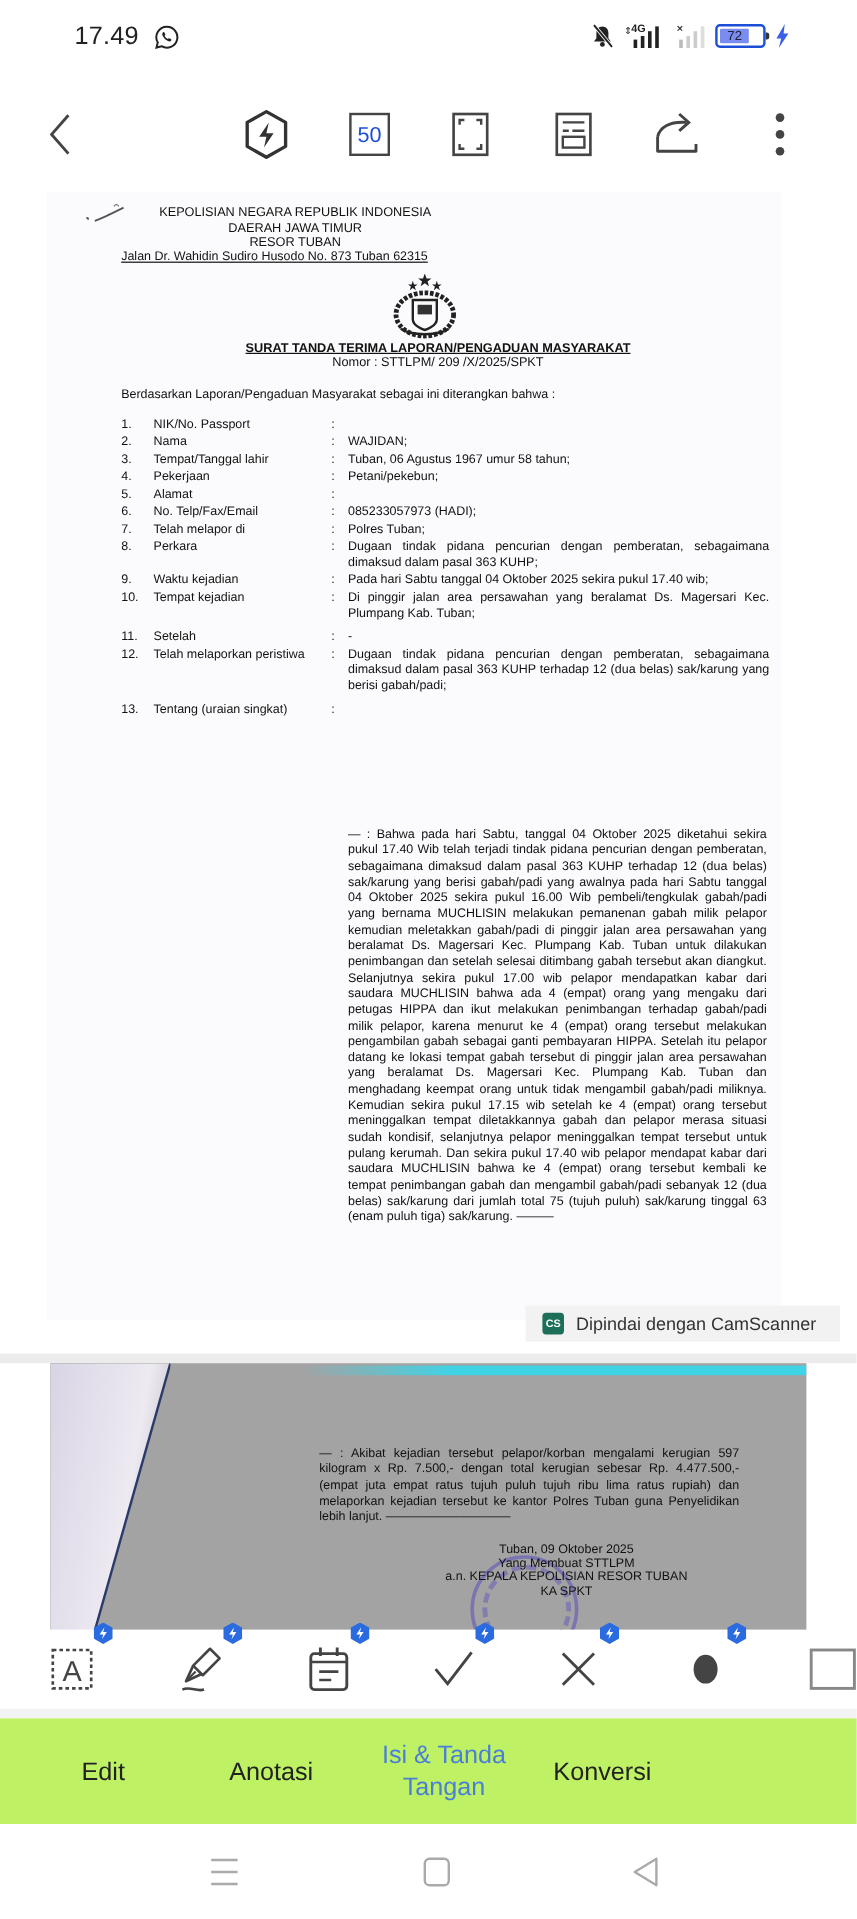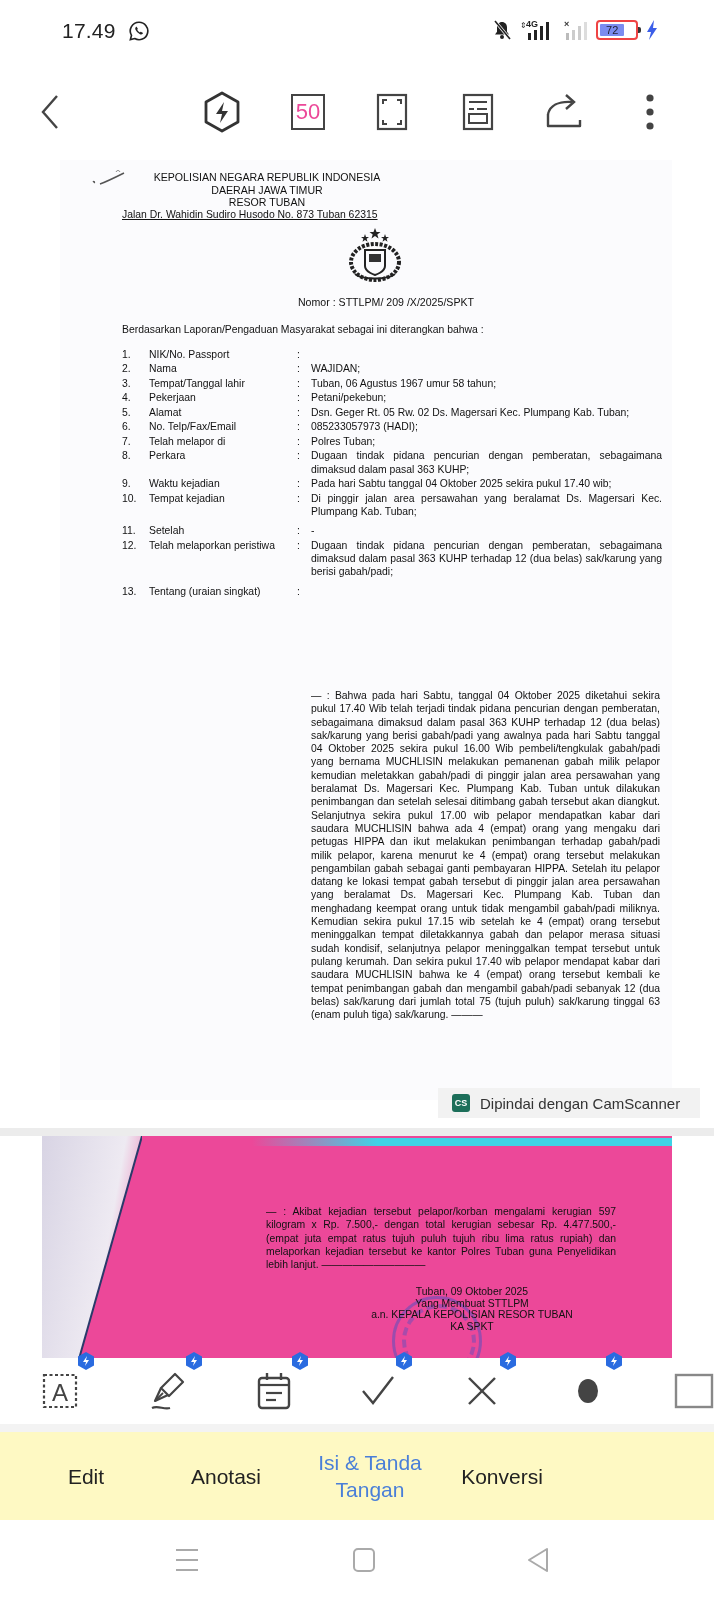--- a/index.html
+++ b/index.html
@@ -4,36 +4,36 @@
 <style>
   * { box-sizing: border-box; margin: 0; padding: 0; }
   html, body { width: 714px; height: 1599px; overflow: hidden; background: #ffffff; }
   body { font-family: "Liberation Sans", sans-serif; color: #1a1a1a; position: relative; }
 
   
   .status-bar { position: absolute; top: 0; left: 0; width: 714px; height: 62px; display: flex; align-items: center; padding: 0 62px; }
   .status-time { font-size: 21px; color: #222; letter-spacing: 0.2px; }
   .wa-icon { margin-left: 12px; width: 22px; height: 22px; }
   .status-right { position: absolute; right: 56px; top: 18px; display: flex; align-items: center; gap: 8px; }
-  .battery { width: 42px; height: 20px; border: 2px solid #ef4444; border-radius: 4px; position: relative; padding: 2px; }
+  .battery { width: 42px; height: 20px; border: 2px solid #1d4ed8; border-radius: 4px; position: relative; padding: 2px; }
   .battery-fill { width: 72%; height: 100%; background: #7b8cf0; border-radius: 1px; display: flex; align-items: center; justify-content: center; font-size: 11px; color: #223; }
   .battery::after { content: ""; position: absolute; right: -5px; top: 5px; width: 3px; height: 6px; background: #333; border-radius: 0 2px 2px 0; }
 
   
   .toolbar { position: absolute; top: 80px; left: 0; width: 714px; height: 64px; }
   .tb-btn { position: absolute; top: 10px; width: 44px; height: 44px; display: flex; align-items: center; justify-content: center; cursor: pointer; }
-  .zoom-box { width: 34px; height: 36px; border: 2px solid #444; display: flex; align-items: center; justify-content: center; font-size: 22px; color: #ec4899; }
+  .zoom-box { width: 34px; height: 36px; border: 2px solid #444; display: flex; align-items: center; justify-content: center; font-size: 18px; color: #1d4ed8; }
 
   
   .viewer { position: absolute; top: 160px; left: 0; width: 714px; height: 1200px; background: #ffffff; overflow: hidden; }
-  .page1 { position: absolute; top: 0; left: 60px; width: 612px; height: 940px; background: #fbfbfd; }
+  .page1 { position: absolute; top: 0; left: 39px; width: 612px; height: 940px; background: #fbfbfd; }
   .cs-badge { position: absolute; top: 928px; left: 438px; width: 262px; height: 30px; background: #f2f2f2; display: flex; align-items: center; padding-left: 14px; gap: 10px; font-size: 15px; color: #333; }
   .cs-logo { width: 18px; height: 18px; background: #1d6f5a; color: #fff; font-size: 9px; font-weight: bold; display: flex; align-items: center; justify-content: center; border-radius: 3px; }
   .page-gap { position: absolute; top: 968px; left: 0; width: 714px; height: 8px; background: #ececec; }
-  .page2 { position: absolute; top: 976px; left: 42px; width: 630px; height: 230px; background: #ec4899; overflow: hidden; padding-left: 28px; }
+  .page2 { position: absolute; top: 976px; left: 42px; width: 630px; height: 230px; background: #a3a3a3; overflow: hidden; padding-left: 28px; }
   .page2-cyan { position: absolute; top: 2px; left: 210px; width: 420px; height: 8px; background: linear-gradient(90deg, rgba(64,210,230,0) 0%, #3fd3e6 30%, #3fd3e6 100%); }
   .page2-fold { position: absolute; top: 0; left: 0; width: 100px; height: 230px; background: linear-gradient(100deg, #d8d4e4 0%, #eeeaf2 60%, rgba(255,255,255,0) 100%); clip-path: polygon(0 0, 100px 0, 35px 230px, 0 230px); }
   .page2-fold-line { position: absolute; top: 0; left: 0; width: 100px; height: 230px; }
 
   .doc { font-family: "Liberation Sans", sans-serif; font-size: 10.4px; color: #111; line-height: 13.3px; }
   .hdr { position: absolute; top: 11px; left: 82px; text-align: center; width: 250px; font-size: 10.6px; line-height: 12.5px; }
   .hdr-addr { position: absolute; top: 48px; left: 62px; font-size: 10.4px; text-decoration: underline; }
   .scribble { position: absolute; top: 8px; left: 30px; width: 40px; height: 22px; }
   .emblem { position: absolute; top: 66px; left: 285px; width: 60px; height: 58px; }
   .doc-title { position: absolute; top: 124px; left: 0; width: 612px; text-align: center; font-weight: bold; font-size: 10.6px; text-decoration: underline; padding-left: 40px; }
@@ -55,21 +55,21 @@
   .stamp { position: absolute; top: 160px; left: 350px; width: 90px; height: 90px; border-radius: 50%; border: 3px solid rgba(90,80,190,0.55); }
   .stamp-inner { position: absolute; top: 168px; left: 360px; width: 74px; height: 74px; border-radius: 50%; border: 4px dashed rgba(90,80,190,0.45); }
 
   
   .tools-row { position: absolute; top: 1358px; left: 0; width: 714px; height: 66px; background: #fff; }
   .tool { position: absolute; top: 8px; width: 56px; height: 50px; display: flex; align-items: center; justify-content: center; cursor: pointer; }
   .badge { position: absolute; top: -14px; right: -6px; width: 16px; height: 18px; background: #2a6be0; clip-path: polygon(50% 0, 100% 25%, 100% 75%, 50% 100%, 0 75%, 0 25%); display: flex; align-items: center; justify-content: center; }
   .divider { position: absolute; top: 1424px; left: 0; width: 714px; height: 8px; background: #f3f3f3; }
 
   
-  .tabs { position: absolute; top: 1432px; left: 0; width: 714px; height: 88px; background: #fef9c3; }
+  .tabs { position: absolute; top: 1432px; left: 0; width: 714px; height: 88px; background: #bef264; }
   .tab { position: absolute; top: 0; height: 88px; display: flex; align-items: center; justify-content: center; text-align: center; font-size: 21px; color: #222; cursor: pointer; line-height: 27px; }
   .tab.active { color: #4a7fd8; text-align: center; }
 
   
   .navbar { position: absolute; top: 1520px; left: 0; width: 714px; height: 79px; background: #fff; }
   .nav-btn { position: absolute; top: 22px; width: 40px; height: 36px; display: flex; align-items: center; justify-content: center; cursor: pointer; }
 </style>
 </head>
 <body>
 
@@ -176,20 +176,21 @@
     <svg class="emblem" viewBox="0 0 60 58">
       <polygon points="30,2 31.5,6 35.5,6 32.3,8.5 33.5,12.5 30,10 26.5,12.5 27.7,8.5 24.5,6 28.5,6" fill="#222"></polygon>
       <polygon points="20,8 21,11 24,11 21.6,12.8 22.5,15.8 20,14 17.5,15.8 18.4,12.8 16,11 19,11" fill="#222"></polygon>
       <polygon points="40,8 41,11 44,11 41.6,12.8 42.5,15.8 40,14 37.5,15.8 38.4,12.8 36,11 39,11" fill="#222"></polygon>
       <ellipse cx="30" cy="36" rx="24" ry="18" fill="none" stroke="#222" stroke-width="4" stroke-dasharray="3 1.5"></ellipse>
       <path d="M20 24h20v16c0 6-10 9-10 9s-10-3-10-9z" fill="none" stroke="#222" stroke-width="2"></path>
       <rect x="24" y="28" width="12" height="8" fill="#333"></rect>
       <path d="M10 48c8 6 32 6 40 0" fill="none" stroke="#222" stroke-width="2"></path>
     </svg>
 
+    <div class="doc-title">SURAT TANDA TERIMA LAPORAN/PENGADUAN MASYARAKAT</div>
     <div class="doc-number">Nomor : STTLPM/ 209 /X/2025/SPKT</div>
     <div class="intro">Berdasarkan Laporan/Pengaduan Masyarakat sebagai ini diterangkan bahwa :</div>
 
     <div class="fields">
       <div class="field">
           <span class="f-num">1.</span>
           <span class="f-label">NIK/No. Passport</span>
           <span class="f-sep">:</span>
         </div>
       <div class="field">
@@ -207,21 +208,20 @@
       <div class="field">
           <span class="f-num">4.</span>
           <span class="f-label">Pekerjaan</span>
           <span class="f-sep">:</span>
           <span class="f-value">Petani/pekebun;</span>
         </div>
       <div class="field">
           <span class="f-num">5.</span>
           <span class="f-label">Alamat</span>
           <span class="f-sep">:</span>
-          <span class="f-value">Dsn. Geger Rt. 05 Rw. 02 Ds. Magersari Kec. Plumpang Kab. Tuban;</span>
         </div>
       <div class="field">
           <span class="f-num">6.</span>
           <span class="f-label">No. Telp/Fax/Email</span>
           <span class="f-sep">:</span>
           <span class="f-value">085233057973 (HADI);</span>
         </div>
       <div class="field">
           <span class="f-num">7.</span>
           <span class="f-label">Telah melapor di</span>

